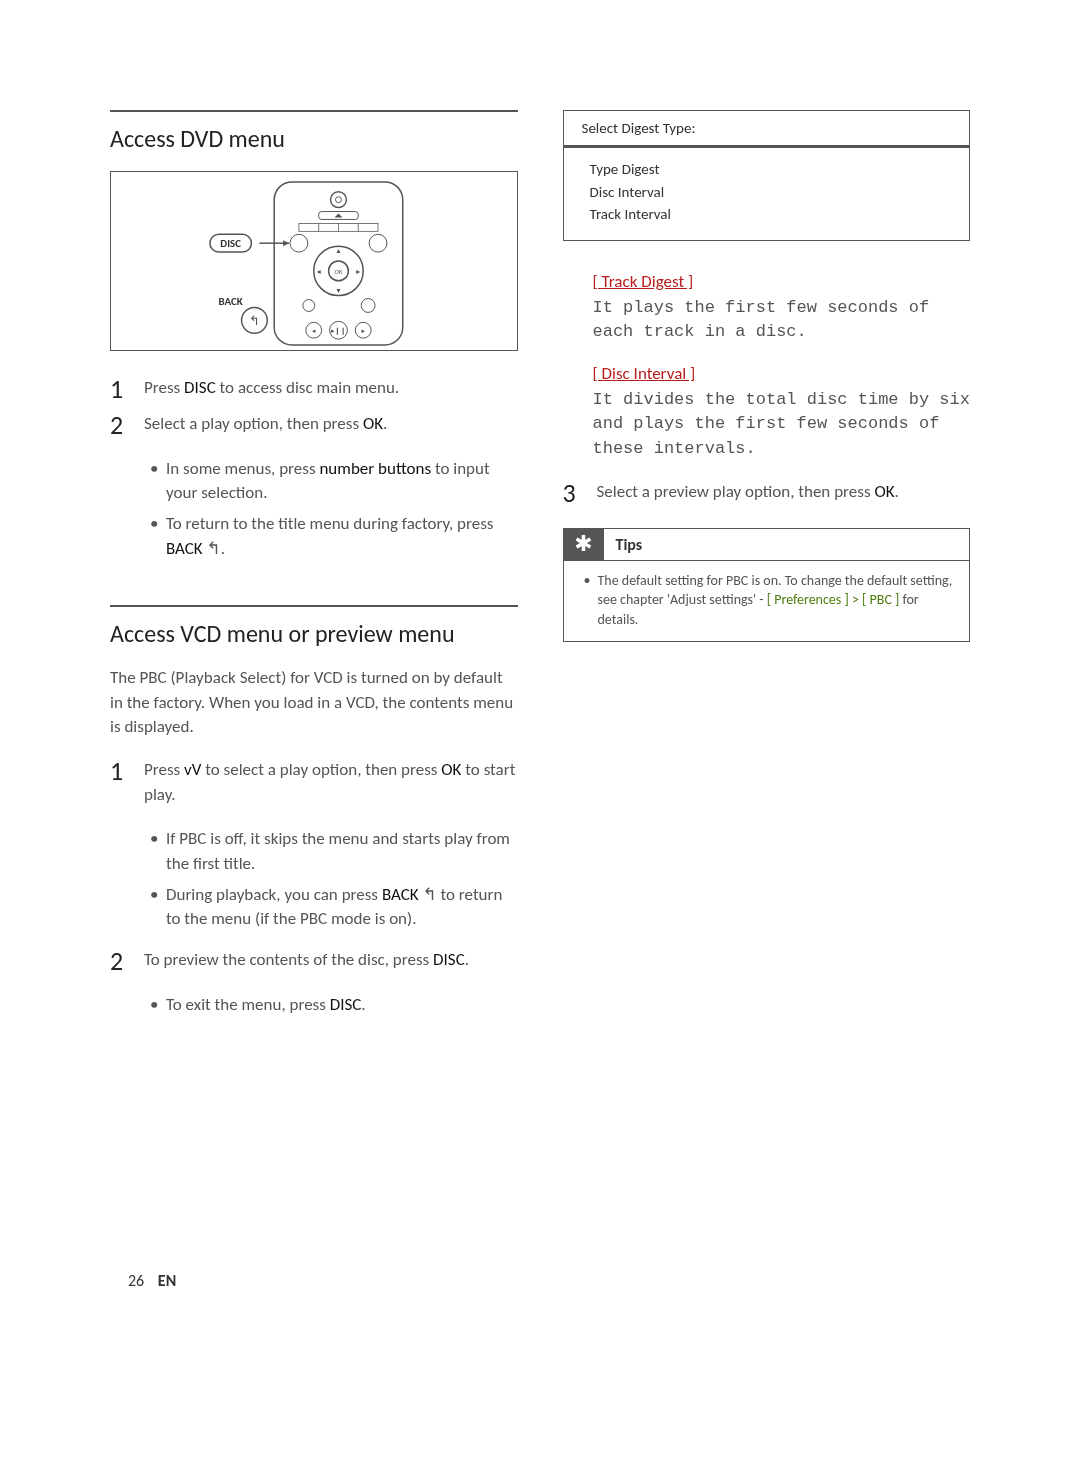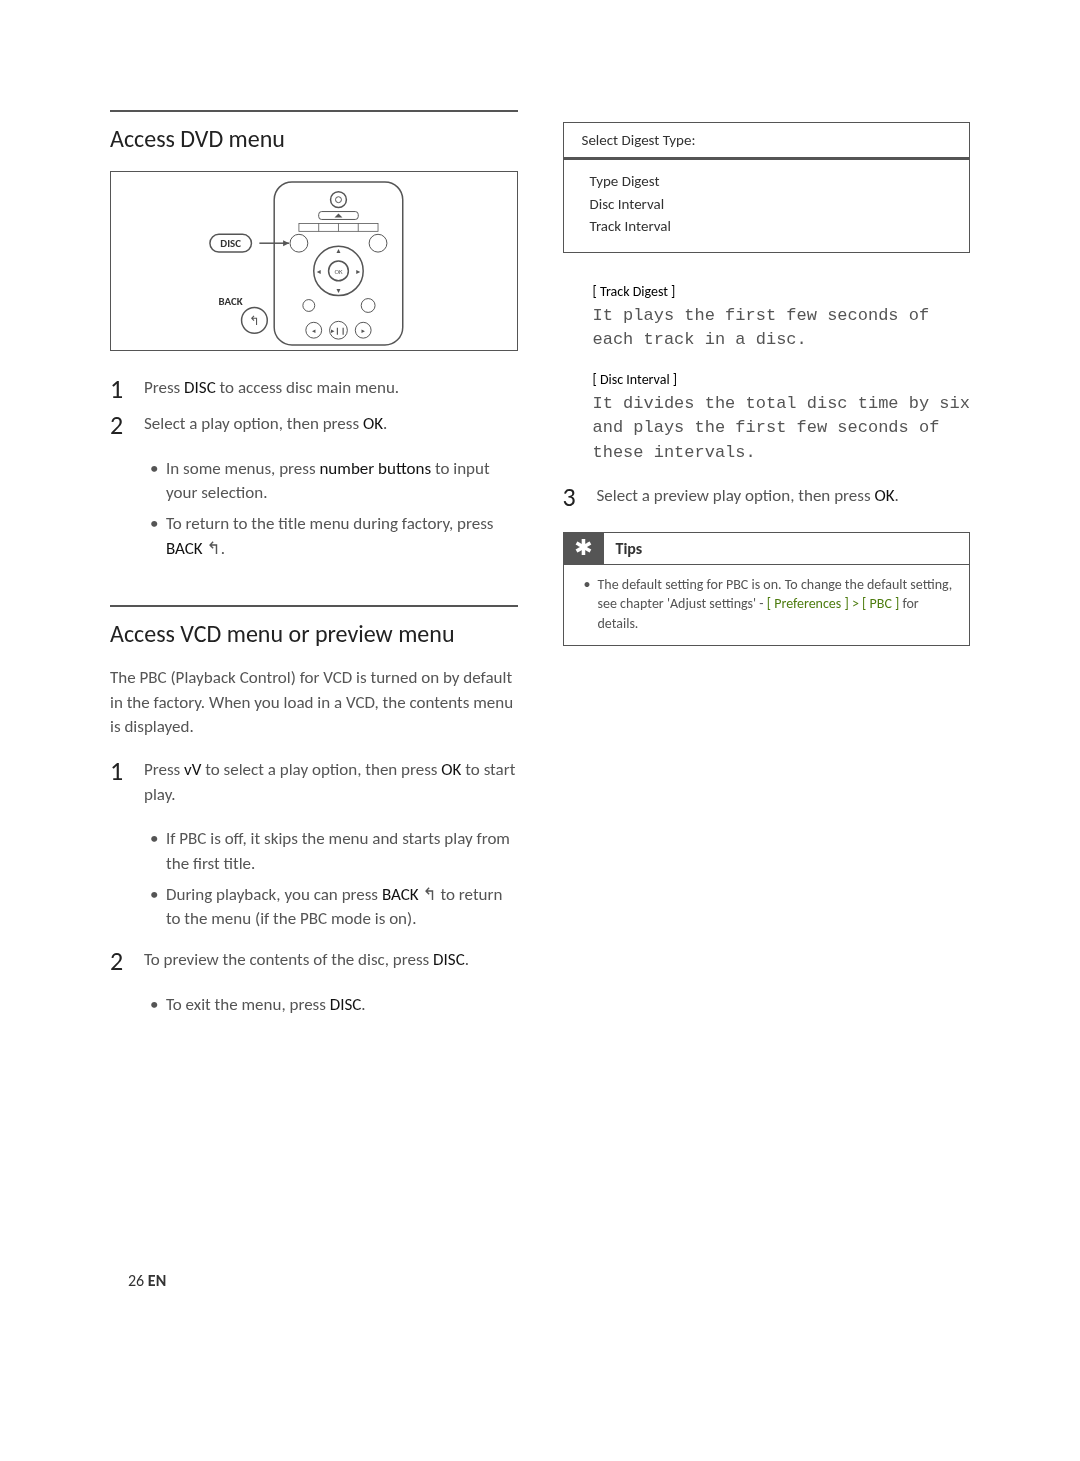--- a/index.html
+++ b/index.html
@@ -78,41 +78,41 @@
     font-size: 17px;
     line-height: 1.45;
     color: #555;
     margin-bottom: 18px;
   }
   
   .digest-box {
     border: 1.5px solid #555;
     margin-bottom: 30px;
     width: 100%;
-    margin-top: 12px;
   }
   .digest-header {
     border-bottom: 3px solid #555;
     padding: 8px 18px 8px 18px;
     font-size: 15px;
     color: #333;
   }
   .digest-body {
     padding: 10px 26px 14px 26px;
   }
   .digest-body .opt {
     font-size: 15px;
     color: #333;
     line-height: 1.5;
   }
   .option-block { margin-bottom: 18px; }
   .option-title {
-    font-size: 14px;
-    color: #000000;
+    font-size: 17px;
+    color: #b91c1c;
     margin-bottom: 4px;
+    text-decoration: underline;
   }
   .option-desc {
     font-size: 17px;
     line-height: 1.45;
     color: #555;
     font-family: Liberation Mono, monospace;
   }
   .tips-box {
     border: 1.5px solid #555;
     margin-top: 22px;
@@ -157,21 +157,21 @@
     top: 0;
   }
   .tips-body .b { color: #4d7c0f; font-weight: 500; }
   .footer {
     position: absolute;
     bottom: 70px;
     left: 128px;
     font-size: 16px;
     color: #333;
   }
-  .footer .en { font-weight: 600; margin-left: 0; }
+  .footer .en { font-weight: 600; margin-left: 10px; }
   .sect2 { margin-top: 38px; }
   .back-glyph { font-family: Arial, sans-serif; }
 </style>
 </head>
 <body>
 
 <div class="page">
   <div class="columns">
 
     <div class="col">
@@ -247,21 +247,21 @@
                 <span>To return to the title menu during factory, press </span><span class="b">BACK</span><span> </span><span class="back-glyph">↰</span><span>.</span>
               </li>
             </ul>
           </div>
         </li>
       </ol>
 
       <div class="sect2">
         <hr class="divider">
         <h2 class="section-title">Access VCD menu or preview menu</h2>
-        <p class="intro">The PBC (Playback Control) for VCD is turned on by default in the factory.  When you load in a VCD, the contents menu is displayed.</p>
+        <p class="intro">The PBC (Playback Select) for VCD is turned on by default in the factory.  When you load in a VCD, the contents menu is displayed.</p>
 
         <ol class="steps">
           <li>
             <div class="step-num">1</div>
             <div class="step-body">
               <span>Press </span><span class="b">vV</span><span>  to select a play option, then press </span><span class="b">OK</span><span> to start play.</span>
               <ul class="sub">
                 <li>
                   <span>If PBC is off, it skips the menu and starts play from the first title.</span>
                 </li>

